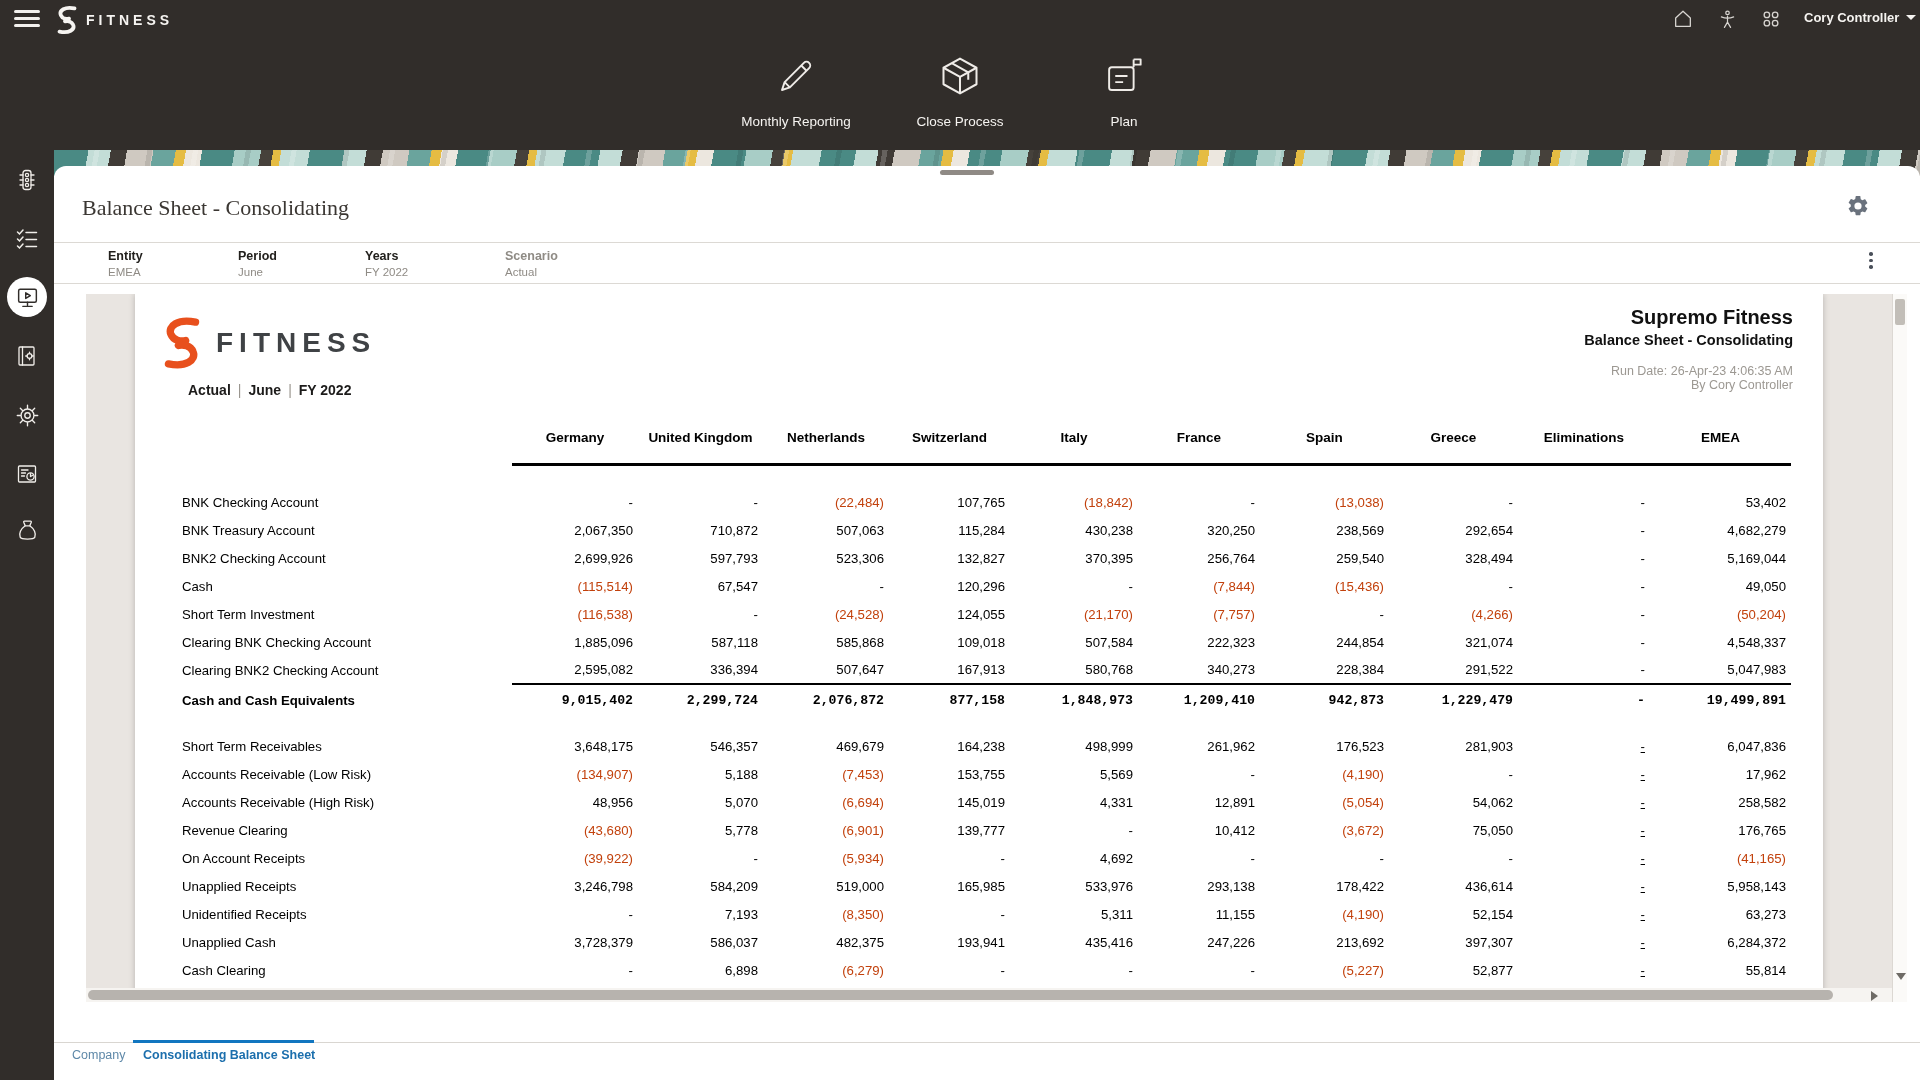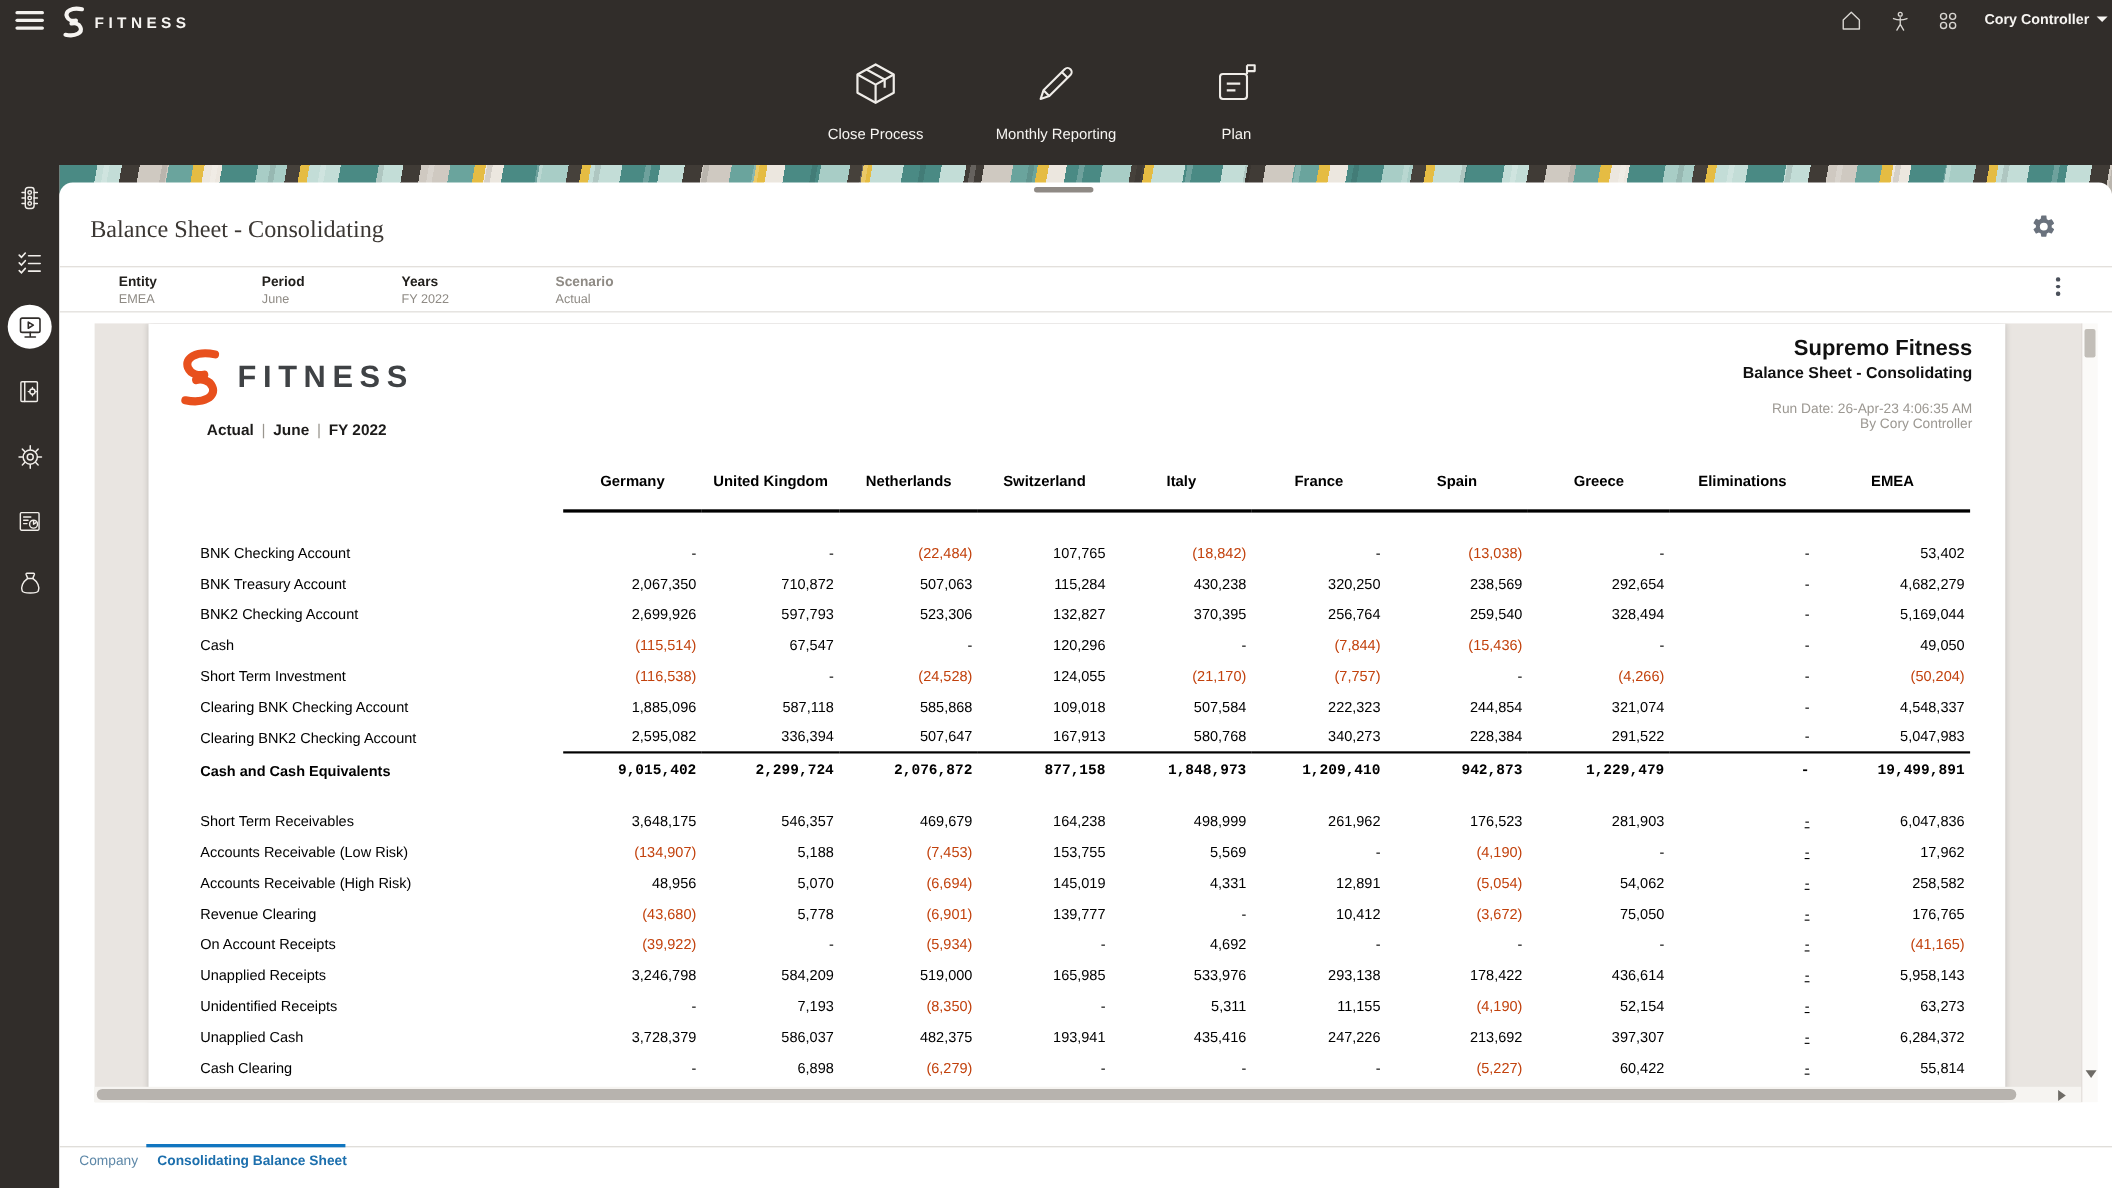--- a/index.html
+++ b/index.html
@@ -122,36 +122,36 @@
           <path d="M28 5 C14 2 5 8 8 15 C10 20 16 21 20 20"></path>
           <path d="M6 39 C20 42 29 36 26 29 C24 24 18 23 14 24"></path>
         </svg>
       </span>
       <span class="brand-text">FITNESS</span>
     </div>
 
     <div class="abs navrow">
       <div class="navitem">
         <div class="nicon">
+          <svg width="42" height="42" viewBox="0 0 24 24" fill="none" stroke="#efece8" stroke-width="1.1" stroke-linejoin="round">
+            <path d="M4 20 L5.5 15.5 L16.5 4.5 A2 2 0 0 1 19.5 7.5 L8.5 18.5 Z"></path>
+            <path d="M15 6 L18 9 M5.5 15.5 L8.5 18.5"></path>
+          </svg>
+        </div>
+        <div class="nlabel">Monthly Reporting</div>
+      </div>
+      <div class="navitem">
+        <div class="nicon">
           <svg width="44" height="44" viewBox="0 0 24 24" fill="none" stroke="#efece8" stroke-width="1.1" stroke-linejoin="round">
             <path d="M12 2.5 L21 7.5 V16.5 L12 21.5 L3 16.5 V7.5 Z"></path>
             <path d="M3 7.5 L12 12.5 L21 7.5 M12 12.5 V21.5"></path>
             <path d="M7.5 5 L16.5 10 V14"></path>
           </svg>
         </div>
         <div class="nlabel">Close Process</div>
-      </div>
-      <div class="navitem">
-        <div class="nicon">
-          <svg width="42" height="42" viewBox="0 0 24 24" fill="none" stroke="#efece8" stroke-width="1.1" stroke-linejoin="round">
-            <path d="M4 20 L5.5 15.5 L16.5 4.5 A2 2 0 0 1 19.5 7.5 L8.5 18.5 Z"></path>
-            <path d="M15 6 L18 9 M5.5 15.5 L8.5 18.5"></path>
-          </svg>
-        </div>
-        <div class="nlabel">Monthly Reporting</div>
       </div>
       <div class="navitem">
         <div class="nicon">
           <svg width="42" height="42" viewBox="0 0 24 24" fill="none" stroke="#efece8" stroke-width="1.1" stroke-linejoin="round">
             <rect x="3.5" y="7" width="14" height="13" rx="1.5"></rect>
             <path d="M17.5 7 V2.5 M17.5 2.5 H21.5 V5.5 H17.5"></path>
             <path d="M7 12 H14 M7 15.5 H11.5"></path>
           </svg>
         </div>
         <div class="nlabel">Plan</div>
@@ -547,21 +547,21 @@
                 </tr>
                 <tr class="trow">
                   <td class="lbl">Cash Clearing</td>
                   <td class="num">-</td>
                   <td class="num">6,898</td>
                   <td class="num neg">(6,279)</td>
                   <td class="num">-</td>
                   <td class="num">-</td>
                   <td class="num">-</td>
                   <td class="num neg">(5,227)</td>
-                  <td class="num">60,422</td>
+                  <td class="num">52,877</td>
                   <td class="num elim">-</td>
                   <td class="num">55,814</td>
                 </tr>
               </tbody>
             </table>
         </div>
       </div>
     </div>
 
     <div class="abs vscroll">

